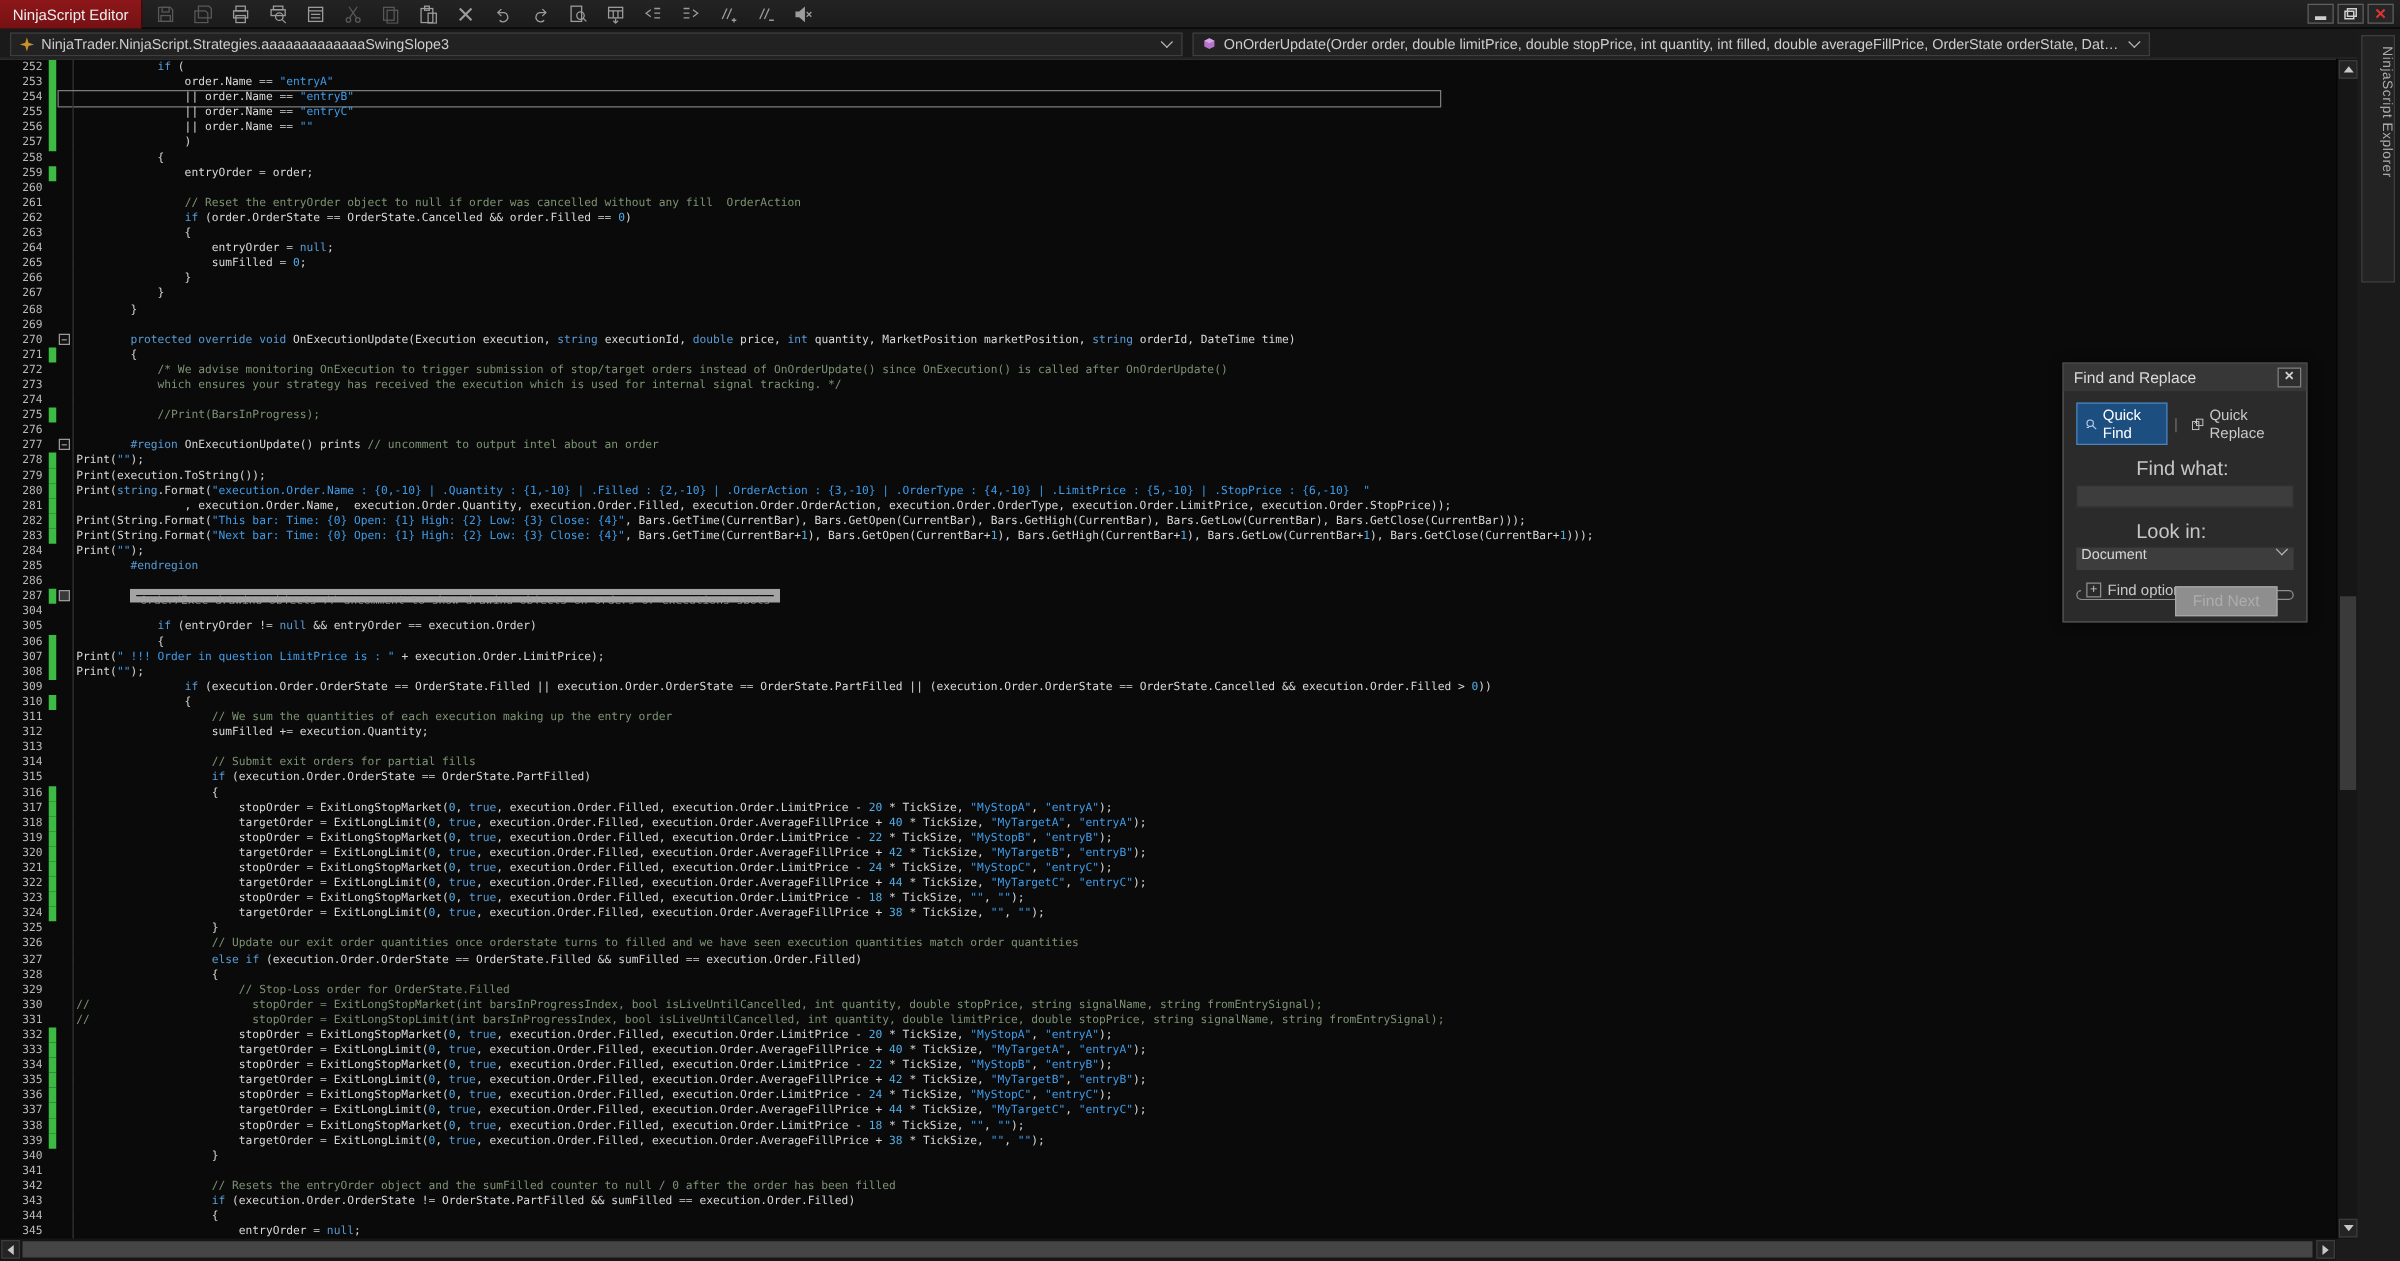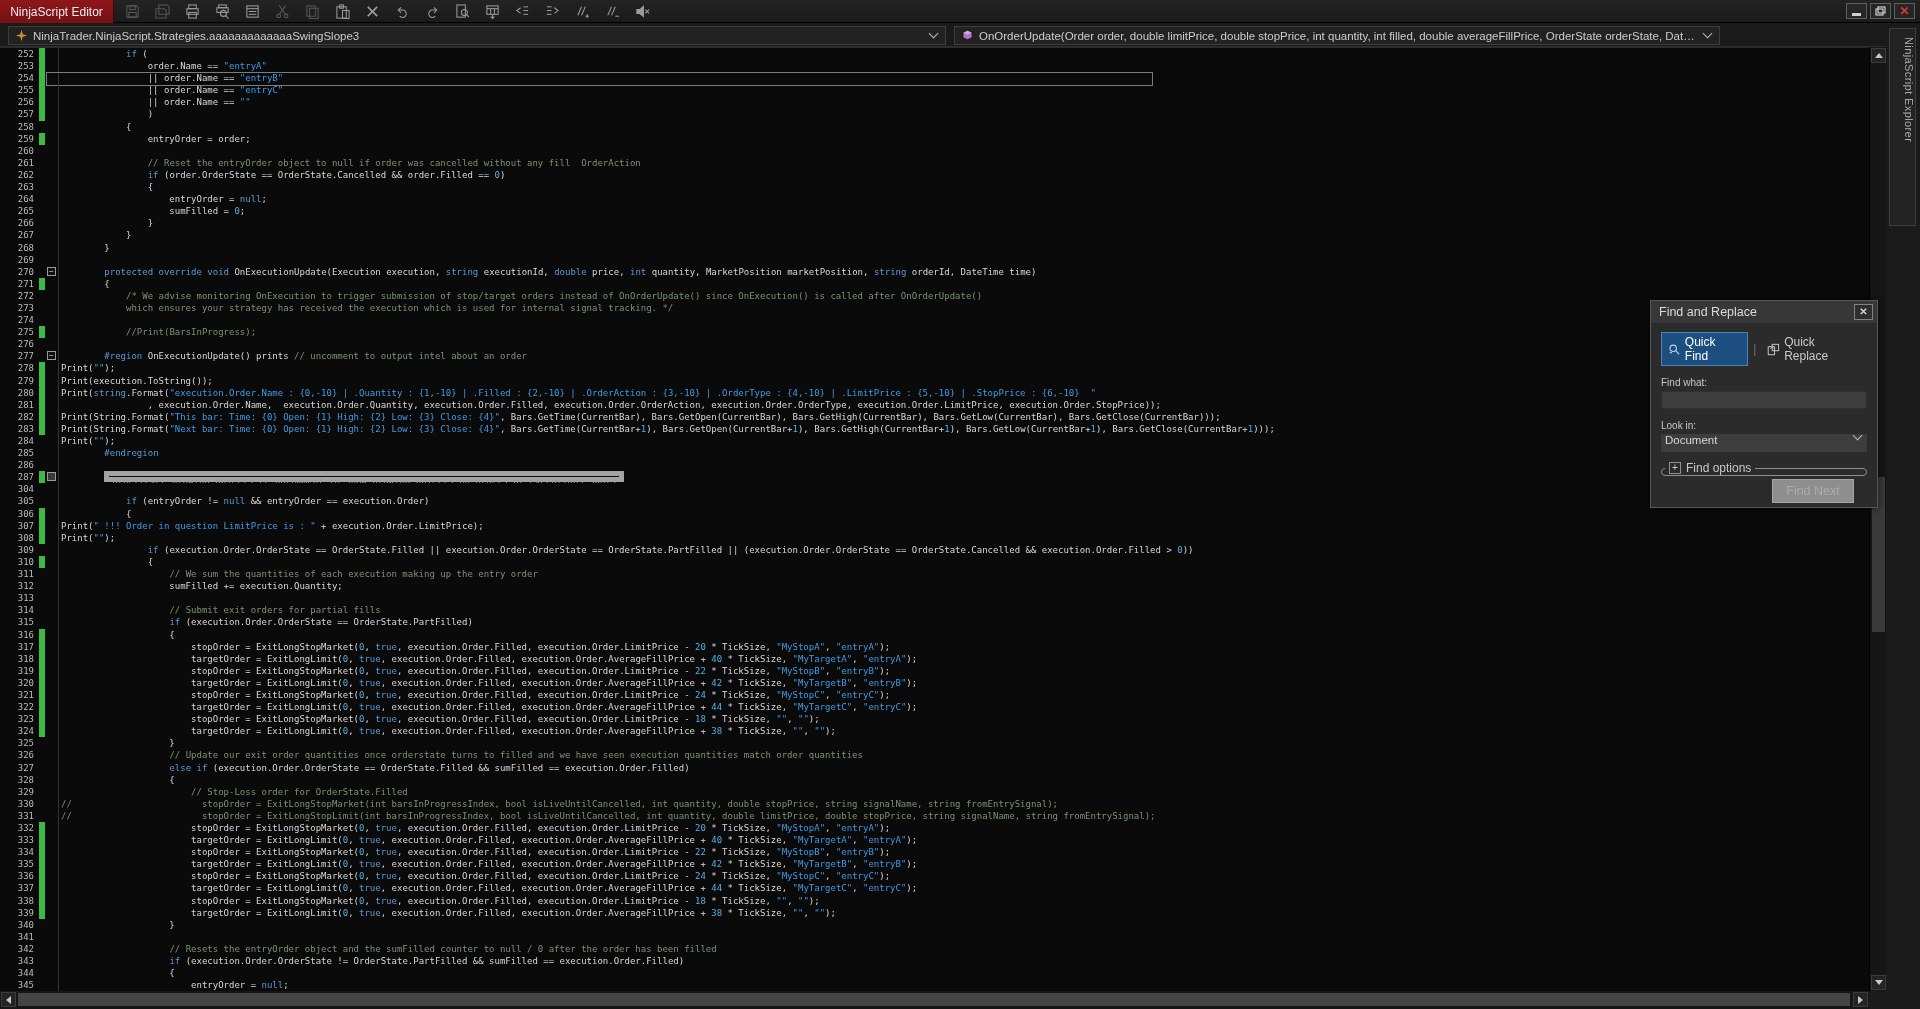--- a/index.html
+++ b/index.html
@@ -74,31 +74,31 @@
   .tri-right { width:0; height:0; border-top:4px solid transparent; border-bottom:4px solid transparent; border-left:5px solid #C8C8C8; }
   .vthumb { position:absolute; left:2px; width:13px; top:430px; height:155px; background:#3A3A3A; }
   .hscroll { position:absolute; left:0; top:991px; width:1869px; height:18px; background:#161616; }
   .harrow { position:absolute; top:1px; width:15px; height:15px; background:#242424; border:1px solid #3B3B3B;
             display:flex; align-items:center; justify-content:center; }
   .harrow.left { left:1px; } .harrow.right { right:1px; }
   .hthumb { position:absolute; left:18px; top:2px; width:1832px; height:13px; background:#454545; }
   .corner { position:absolute; left:1869px; top:991px; width:51px; height:18px; background:#1B1B1B; }
 
   
-  .find-dialog { position:absolute; left:1650px; top:300px; width:228px; height:208px; background:#2B2B2B;
+  .find-dialog { position:absolute; left:1650px; top:290px; width:196px; height:208px; background:#2B2B2B;
                  border:1px solid #565656; z-index:20; font-size:12px; box-shadow:0 0 8px rgba(0,0,0,.6); }
   .fd-title { height:22px; background:#373737; color:#DADADA; line-height:22px; padding-left:8px; font-size:12.5px; }
   .fd-close { position:absolute; right:4px; top:3px; width:19px; height:16px; border:1px solid #828282;
               background:#2E2E2E; color:#D2D2D2; font-size:10px; line-height:14px; text-align:center; font-weight:bold; }
   .fd-body { padding:7px 10px 0 10px; position:relative; }
   .fd-tabs { display:flex; align-items:center; margin-top:2px; }
   .fd-tab { display:flex; align-items:center; gap:4px; padding:2px 6px; color:#C9C9C9; }
   .fd-tab.active { background:#1D4E80; border:1px solid #4E82B8; color:#FFFFFF; }
   .fd-tabsep { color:#6F6F6F; margin:0 5px; }
-  .fd-label { margin-top:11px; font-size:10px; color:#C6C6C6; }
+  .fd-label { margin-top:11px; font-size:16px; color:#C6C6C6;margin-left:48px; }
   .fd-input { margin-top:3px; height:18px; width:100%; background:#3D3D3D; border:1px solid #303030; color:#DDD;
               font-size:11.5px; padding:0 4px; outline:none; }
   .fd-select { margin-top:3px; height:18px; width:100%; background:#3D3D3D; color:#D6D6D6; font-size:11.5px;
                padding:0 4px; display:flex; justify-content:space-between; }
   .fd-fieldset { margin-top:9px; border:1px solid #8F8F8F; border-radius:5px; height:13px; }
   .fd-fieldset legend { display:flex; align-items:center; gap:5px; margin-left:3px; padding:0 4px; }
   .plusbox { display:inline-block; width:12px; height:12px; border:1px solid #8F8F8F; color:#C8C8C8; font-size:10px;
              line-height:10px; text-align:center; }
   .fd-options-label { font-size:12px; color:#C8C8C8; }
   .fd-findnext { position:absolute; right:23px; top:178px; width:82px; height:24px; background:#8E8E8E;

